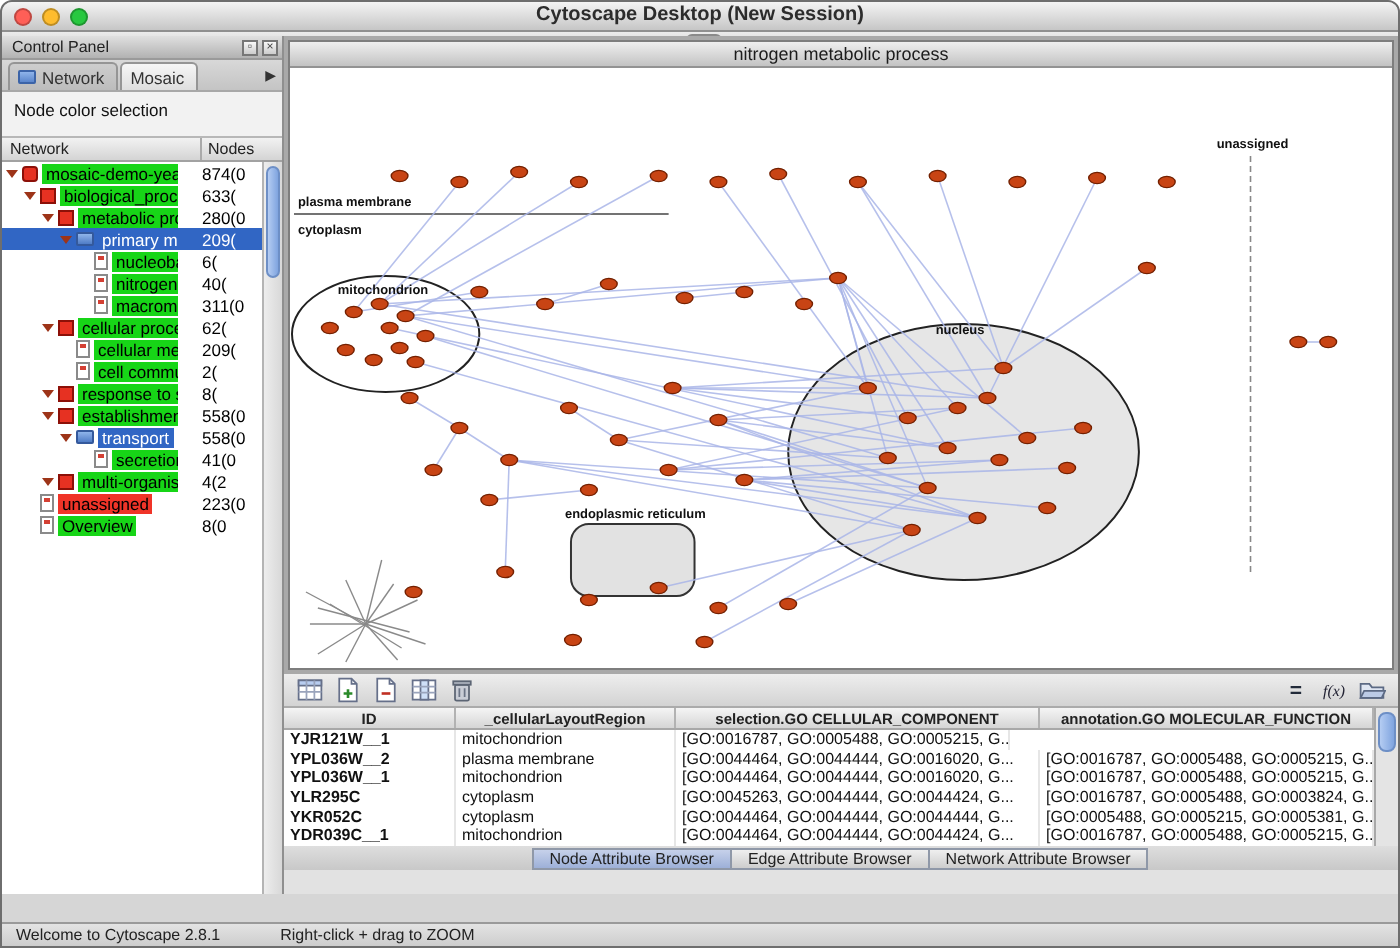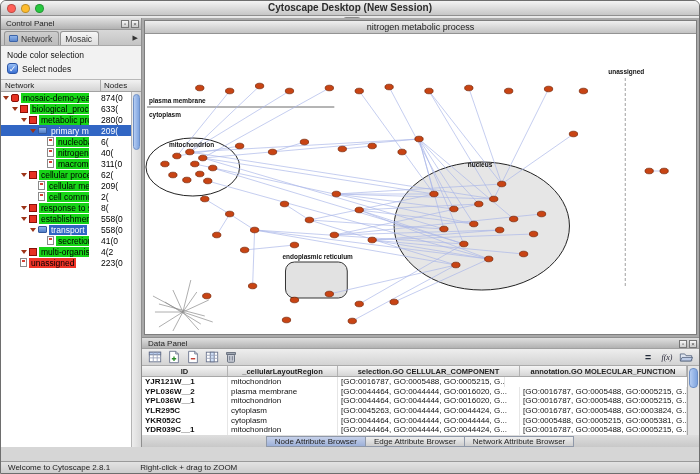--- a/index.html
+++ b/index.html
@@ -209,24 +209,20 @@
           <span class="mini-folder"></span>
           <span>Network</span>
         </div>
         <div class="cp-tab active">
           <span>Mosaic</span>
         </div>
         <button class="tab-arrow">▶</button>
       </div>
       <div class="cp-section">
         <div class="cp-label">Node color selection</div>
-        <div class="checkrow">
-          <span class="checkbox"></span>
-          <span>Select nodes</span>
-        </div>
       </div>
       <div class="tree-cols">
         <span class="th-net">Network</span>
         <span class="th-nodes">Nodes</span>
       </div>
       <div class="tree-wrap">
         <div class="tree-rows">
             <div class="trow" style="padding-left: 2px;">
               <span class="exp"></span>
               <span class="ticon network-red"></span>
@@ -315,20 +311,26 @@
               <span class="exp"></span>
               <span class="ticon square-red"></span>
               <span class="tlabel bg-green">multi-organism pro...</span>
               <span class="tcount">4(2</span>
             </div>
             <div class="trow" style="padding-left: 11px;">
               <span class="exp hid"></span>
               <span class="ticon doc"></span>
               <span class="tlabel bg-red">unassigned</span>
               <span class="tcount">223(0</span>
+            </div>
+            <div class="trow" style="padding-left: 11px;">
+              <span class="exp hid"></span>
+              <span class="ticon doc"></span>
+              <span class="tlabel bg-green">Overview</span>
+              <span class="tcount">8(0</span>
             </div>
           </div>
         <div class="tree-scroll">
           <div class="vthumb"></div>
         </div>
       </div>
     </div>
 
     <div class="right-col">
       <div class="canvas-area">
@@ -487,27 +489,20 @@
                 <text x="24" y="113" font-size="6.5" font-weight="bold" fill="#111" font-family="Liberation Sans, sans-serif">mitochondrion</text>
                 <text x="324" y="133" font-size="6.5" font-weight="bold" fill="#111" font-family="Liberation Sans, sans-serif">nucleus</text>
                 <text x="138" y="225" font-size="6.5" font-weight="bold" fill="#111" font-family="Liberation Sans, sans-serif">endoplasmic reticulum</text>
                 <text x="465" y="40" font-size="6.5" font-weight="bold" fill="#111" font-family="Liberation Sans, sans-serif">unassigned</text>
               </svg>
           </div>
         </div>
       </div>
 
       <div class="data-panel">
-        <div class="dp-header">
-          <span>Data Panel</span>
-          <span class="hdr-boxes">
-            <span class="hbox">▫</span>
-            <span class="hbox">×</span>
-          </span>
-        </div>
         <div class="dp-toolbar">
           <div class="tb-icons">
               <button class="tbtn">
                 <svg width="14" height="14" viewBox="0 0 16 16">
                   <rect x="1.5" y="2.5" width="13" height="11" fill="#fff" stroke="#66708a"></rect>
                   <rect x="1.5" y="2.5" width="13" height="3" fill="#b8cdf0" stroke="#66708a"></rect>
                   <path d="M6 2.5v11M10.5 2.5v11M1.5 9h13" stroke="#9aa4bc"></path>
                 </svg>
               </button>
               <button class="tbtn">

